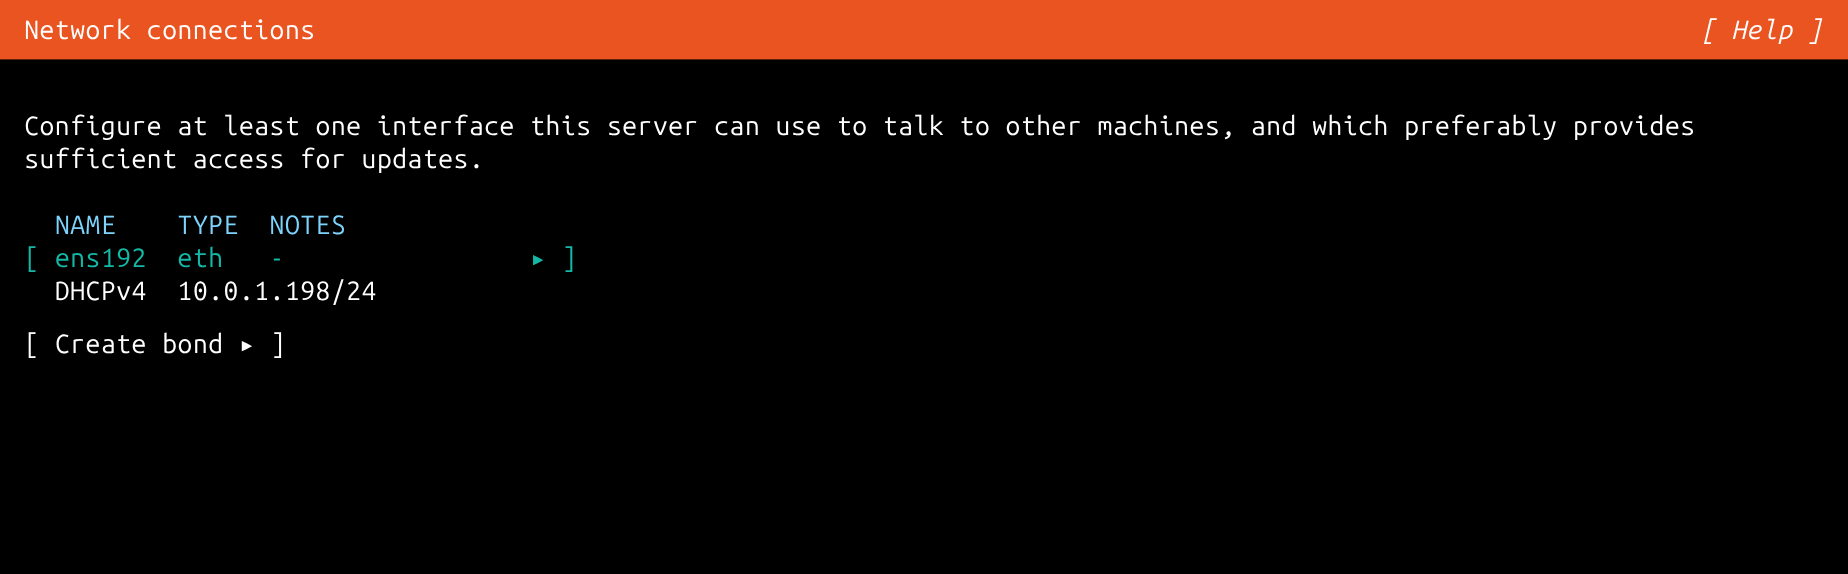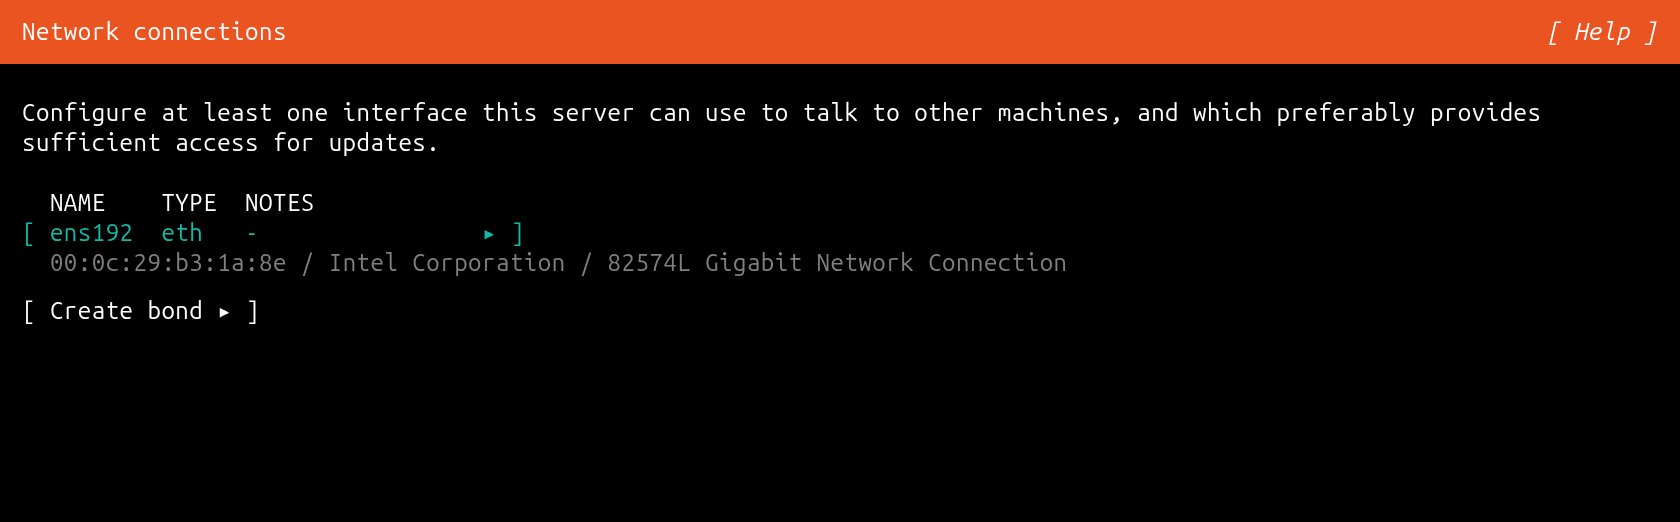--- a/index.html
+++ b/index.html
@@ -8,41 +8,41 @@
       height: 522px;
       background: #000000;
       font-family: "Ubuntu Mono", "DejaVu Sans Mono", "Consolas", monospace;
       font-size: 24px;
       line-height: 30px;
       color: #ffffff;
       overflow: hidden;
     }
     .header-bar {
       background: #e95420;
-      height: 64px;
+      height: 54px;
       display: flex;
       justify-content: space-between;
       align-items: center;
       padding: 0 22px;
       color: #ffffff;
     }
     .header-title { white-space: pre; letter-spacing: 0.5px;}
     .help-btn { white-space: pre; letter-spacing: 0.5px; font-style: italic;}
     .content {
-      padding: 34px 22px 0 22px;
+      padding: 46px 22px 0 22px;
     }
     .instruction {
       color: #ffffff;
       white-space: pre-wrap;
       letter-spacing: 0.5px;
       line-height: 30px;
       margin-bottom: 30px;
     }
     .table-header-row {
-      color: #ffffff;
+      color: #7dd3fc;
       white-space: pre;
       letter-spacing: 0.5px;
     }
     .iface-row {
       color: #14b8a6;
       white-space: pre;
       letter-spacing: 0.5px;
     }
     .iface-detail {
       color: #ffffff;
@@ -72,17 +72,17 @@
   <span class="help-btn"><span>[</span> <span>Help</span> <span>]</span></span>
 </div>
 
 <div class="content">
   <div class="instruction">Configure at least one interface this server can use to talk to other machines, and which preferably provides sufficient access for updates.</div>
 
   <div class="table-header-row">  <span>NAME</span>    <span>TYPE</span>  <span>NOTES</span></div>
 
   <div class="iface-row"><span>[</span> <span>ens192</span>  <span>eth</span>   <span>-</span>                <span class="triangle-icon">▸</span> <span>]</span></div>
 
+  <div class="iface-detail">  <span>DHCPv4</span>  <span>10.0.1.198/24</span></div>
 
-  <div class="iface-hw">  <span>00:0c:29:b3:1a:8e</span> / <span>Intel Corporation</span> / <span>82574L Gigabit Network Connection</span></div>
 
   <div class="action-row"><span>[</span> <span>Create bond</span> <span class="triangle-icon">▸</span> <span>]</span></div>
 </div>
 
 </body></html>

